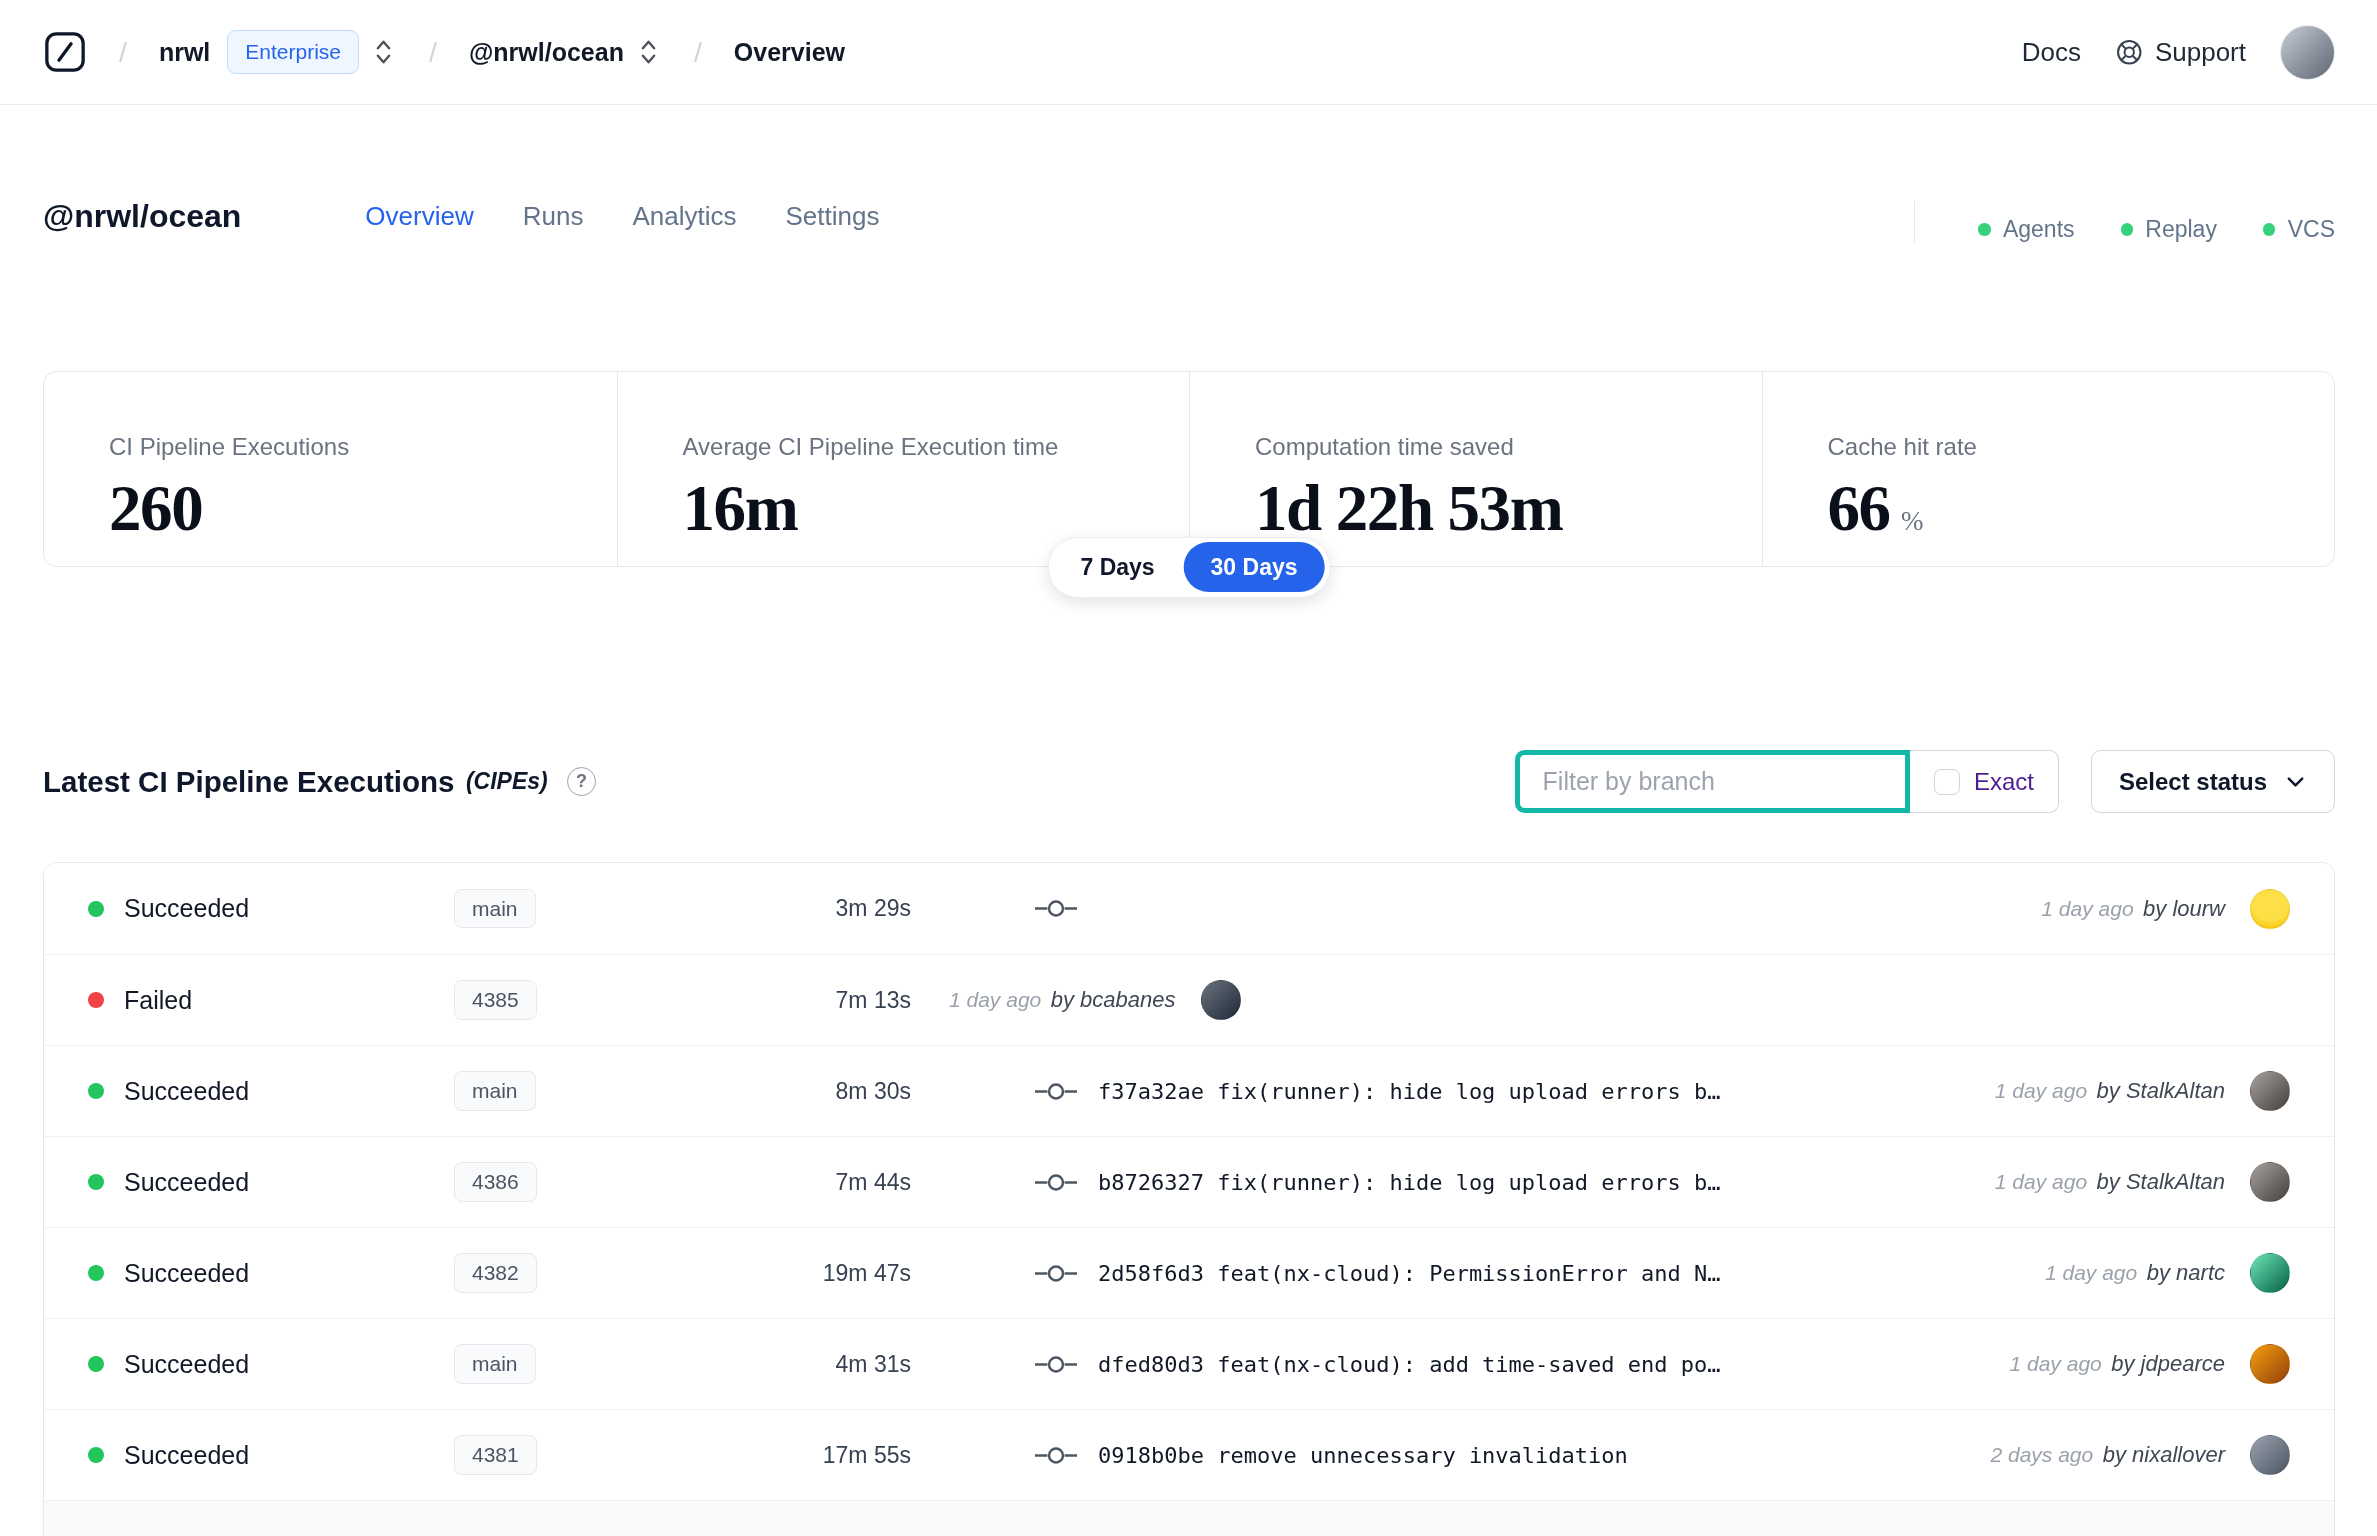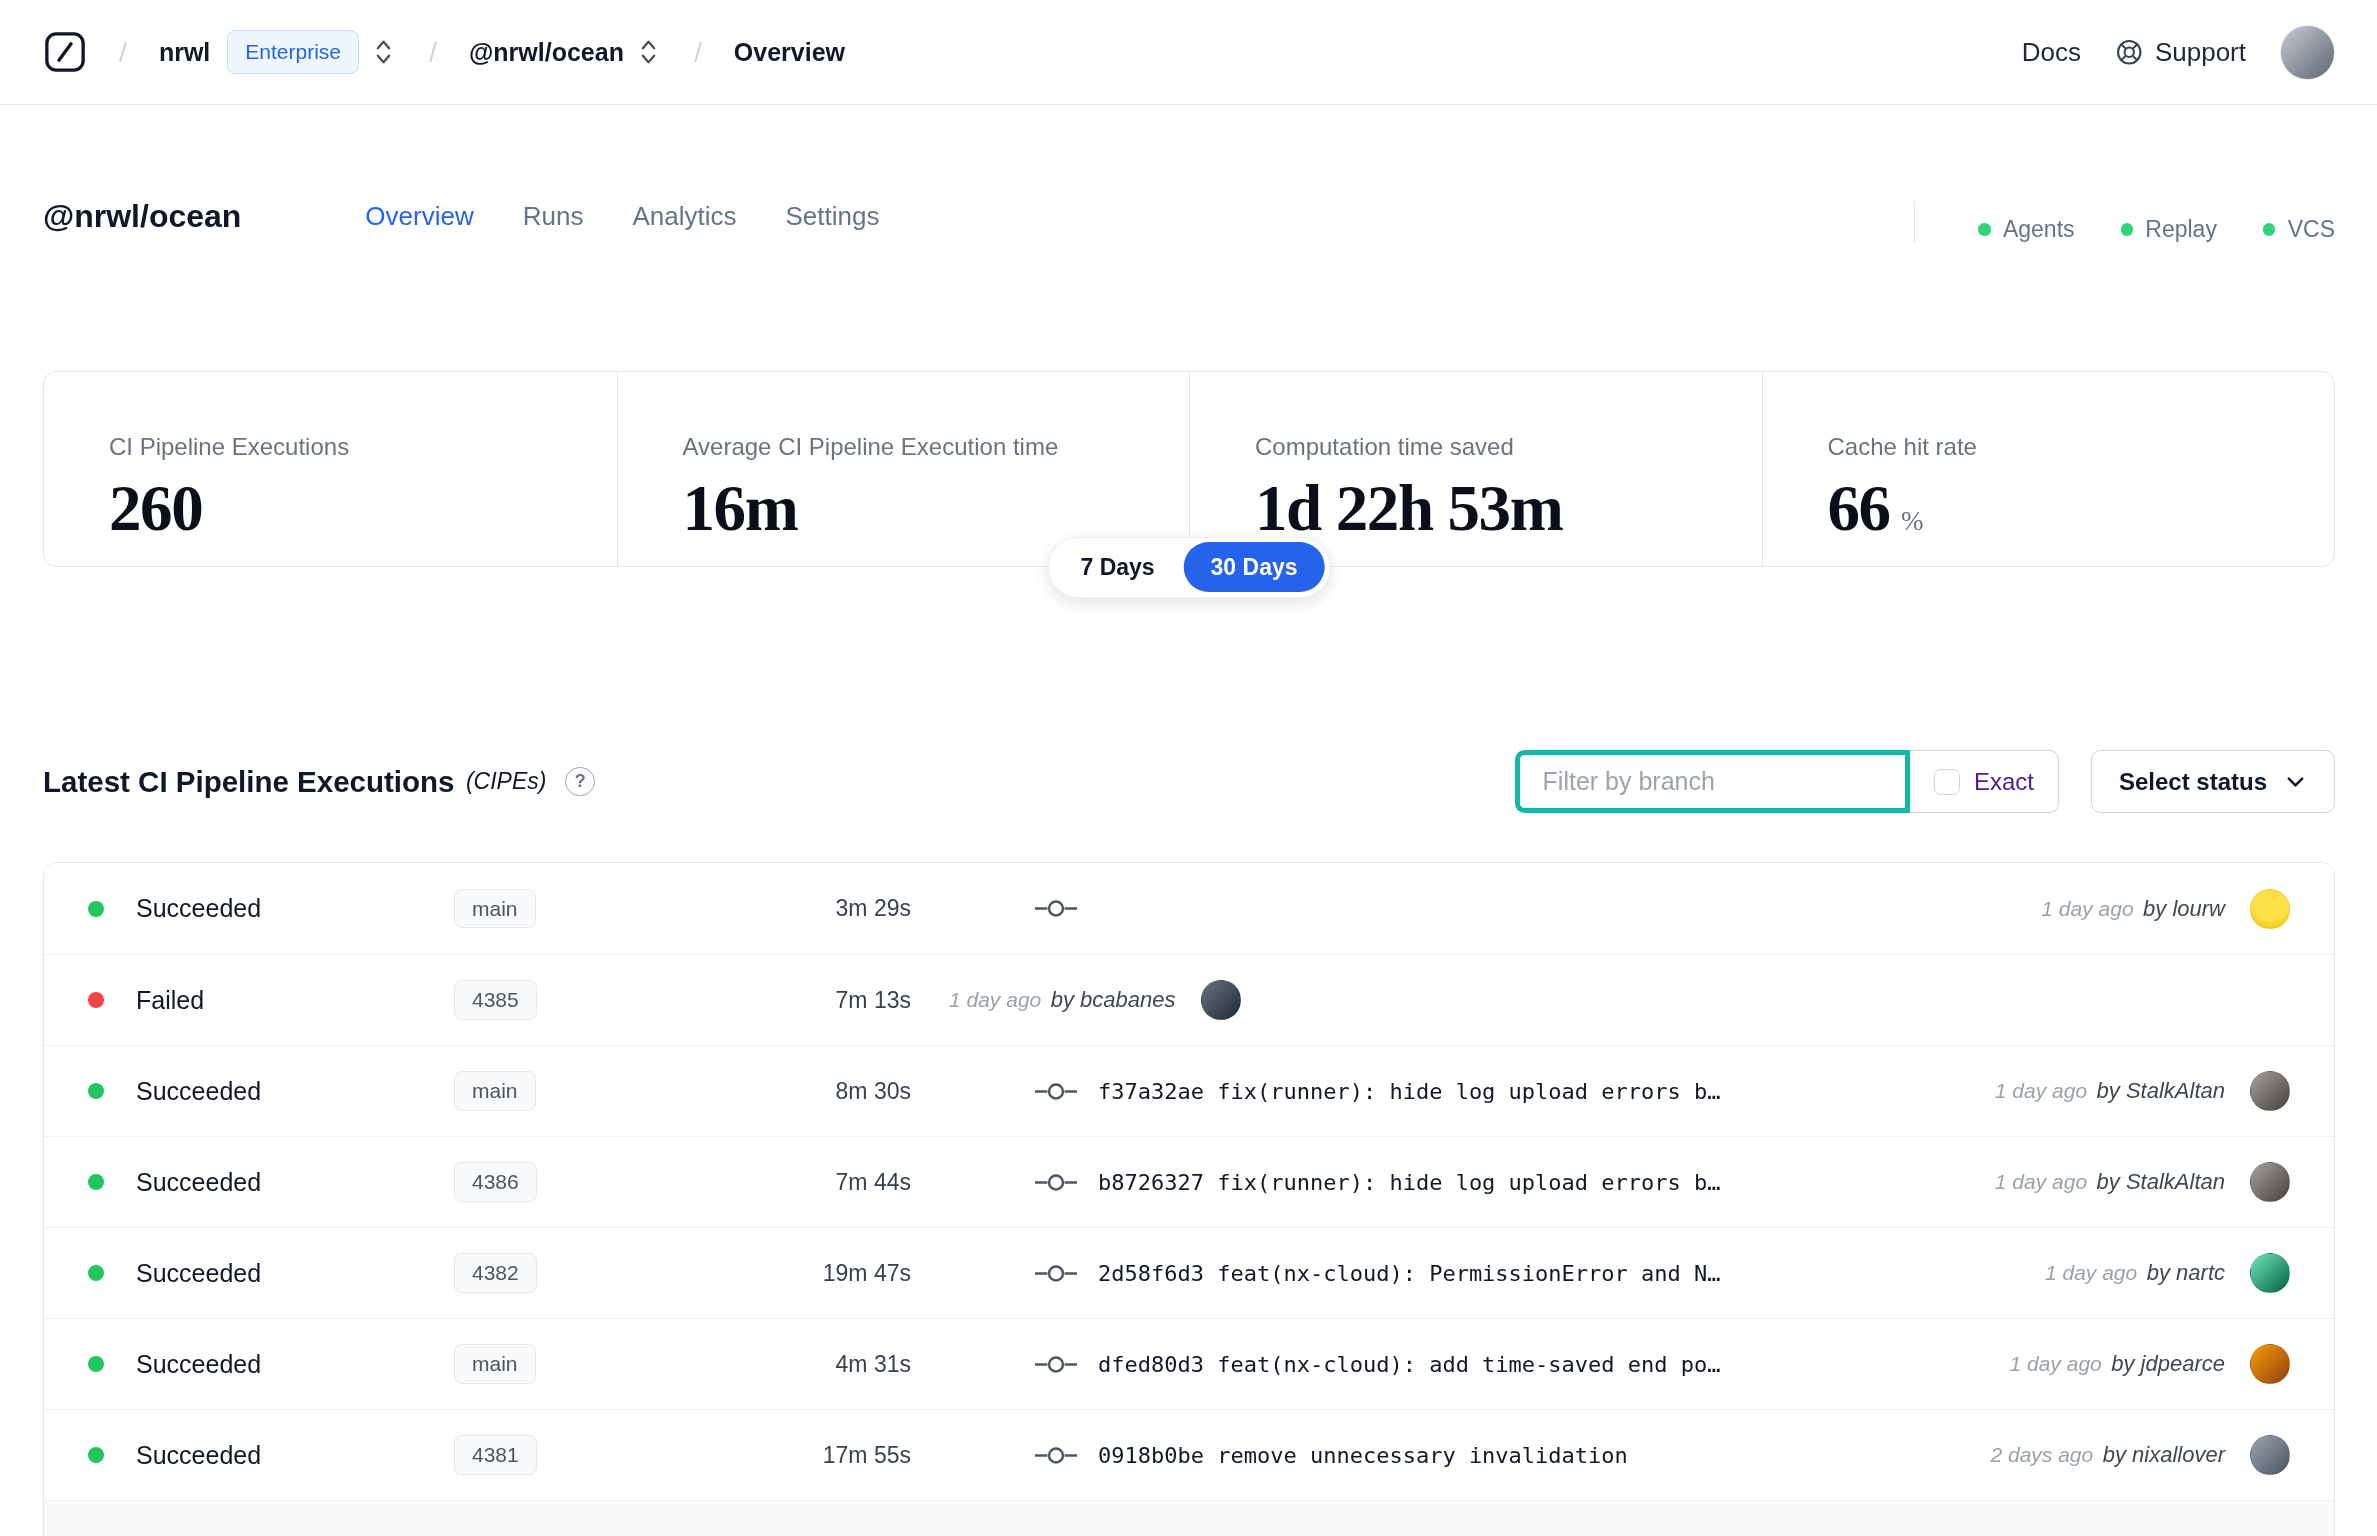--- a/index.html
+++ b/index.html
@@ -108,21 +108,21 @@
   .range-opt.active { background: #2563eb; color: #fff; }
 
   
   .cipe-header {
     margin: 183px 43px 0;
     display: flex;
     align-items: center;
     height: 63px;
   }
   .cipe-title { font-size: 29.5px; font-weight: 700; color: #0f172a; }
-  .cipe-title-suffix { font-size: 23px; font-weight: 400; font-style: italic; color: #0f172a; margin-left: 11.4px; }
+  .cipe-title-suffix { font-size: 23px; font-weight: 700; font-style: italic; color: #0f172a; margin-left: 11.4px; }
   .help-circle {
     margin-left: 19px;
     width: 29.5px; height: 29.5px;
     border: 1.9px solid #9ca3af;
     border-radius: 50%;
     color: #6b7280;
     font-size: 18px; font-weight: 700;
     display: flex; align-items: center; justify-content: center;
     cursor: pointer;
   }
@@ -178,21 +178,21 @@
   }
   .t-row {
     height: 91px;
     display: flex;
     align-items: center;
     padding: 0 44px;
     background: #fff;
     cursor: pointer;
   }
   .t-row + .t-row { border-top: 1px solid #eef0f2; }
-  .cell-status { width: 366px; display: flex; align-items: center; gap: 32px; flex: none; }
+  .cell-status { width: 366px; display: flex; align-items: center; gap: 20px; flex: none; }
   .dot { width: 16px; height: 16px; border-radius: 50%; flex: none; }
   .dot.success { background: #22c55e; }
   .dot.danger { background: #ef4444; }
   .status-label { font-size: 25px; color: #111827; }
   .cell-branch { width: 243px; flex: none; }
   .branch-badge {
     display: inline-block;
     padding: 6.7px 17px;
     font-size: 21px;
     color: #4b5563;

